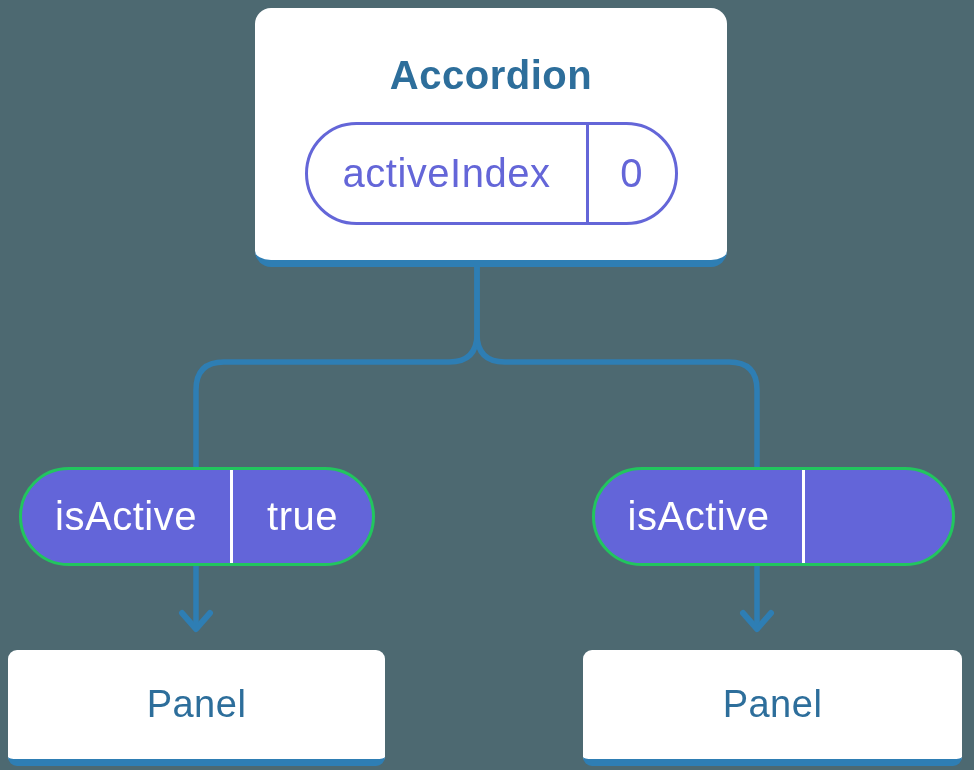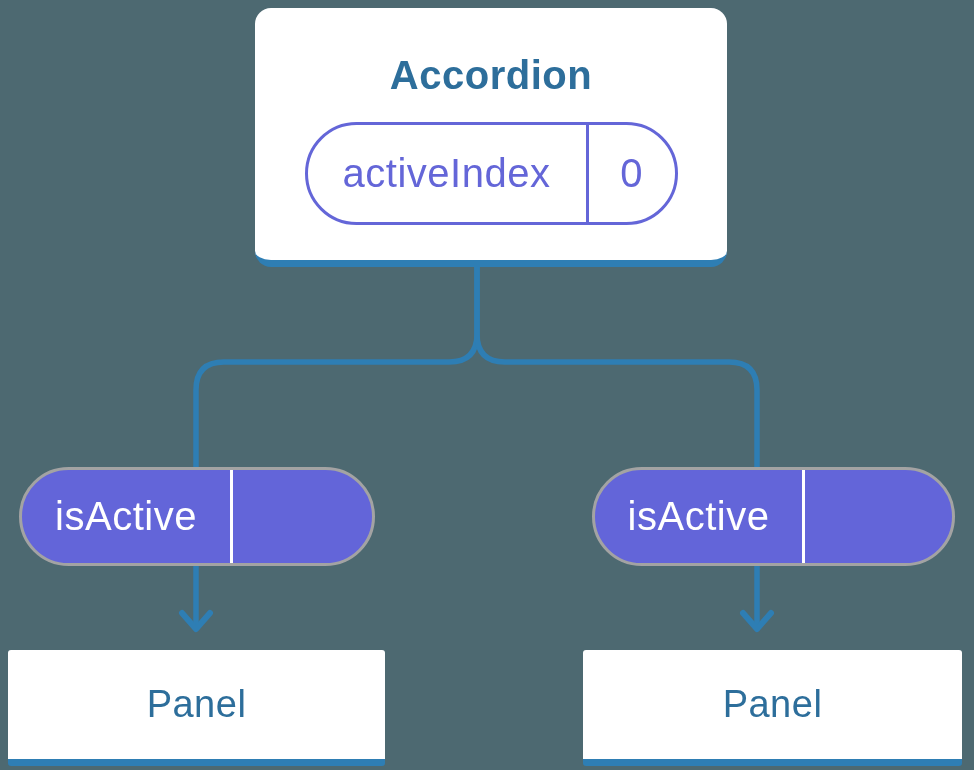--- a/index.html
+++ b/index.html
@@ -82,32 +82,32 @@
     margin-top: 24px;
     width: 373px; height: 103px;
     border: 3px solid var(--purple-text);
     color: var(--purple-text);
     background: var(--card-bg);
   }
   .pill-outline .seg-name { width: 281px; border-right-color: var(--purple-text); }
   .pill-filled {
     position: absolute;
     background: var(--purple);
-    border: 3px solid #a3a3a3;
+    border: 3px solid #22c55e;
     color: var(--pill-text);
   }
   .pill-filled .seg-name { border-right-color: #ffffff; }
   #pill-left  { left: 19px;  top: 467px; width: 356px; height: 99px; }
   #pill-left  .seg-name { width: 211px; }
   #pill-right { left: 592px; top: 467px; width: 363px; height: 99px; }
   #pill-right .seg-name { width: 210px; }
   .panel-card {
     top: 650px;
     height: 116px;
-    border-radius: 3px;
+    border-radius: 9px;
     display: flex;
     align-items: center;
     justify-content: center;
     color: var(--heading);
     font-size: 38px;
     font-weight: 500;
     letter-spacing: 0.5px;
   }
   #panel-left  { left: 8px;   width: 377px; }
   #panel-right { left: 583px; width: 379px; }
@@ -127,20 +127,21 @@
   <div class="card accordion-card">
     <div class="card-title">Accordion</div>
     <div class="pill pill-outline">
       <div class="seg seg-name">activeIndex</div>
       <div class="seg seg-value">0</div>
     </div>
   </div>
 
   <div id="pill-left" class="pill pill-filled">
     <div class="seg seg-name">isActive</div>
+    <div class="seg seg-value">true</div>
   </div>
 
   <div id="pill-right" class="pill pill-filled">
     <div class="seg seg-name">isActive</div>
   </div>
 
   <div id="panel-left" class="card panel-card">
     <span>Panel</span>
   </div>
 

